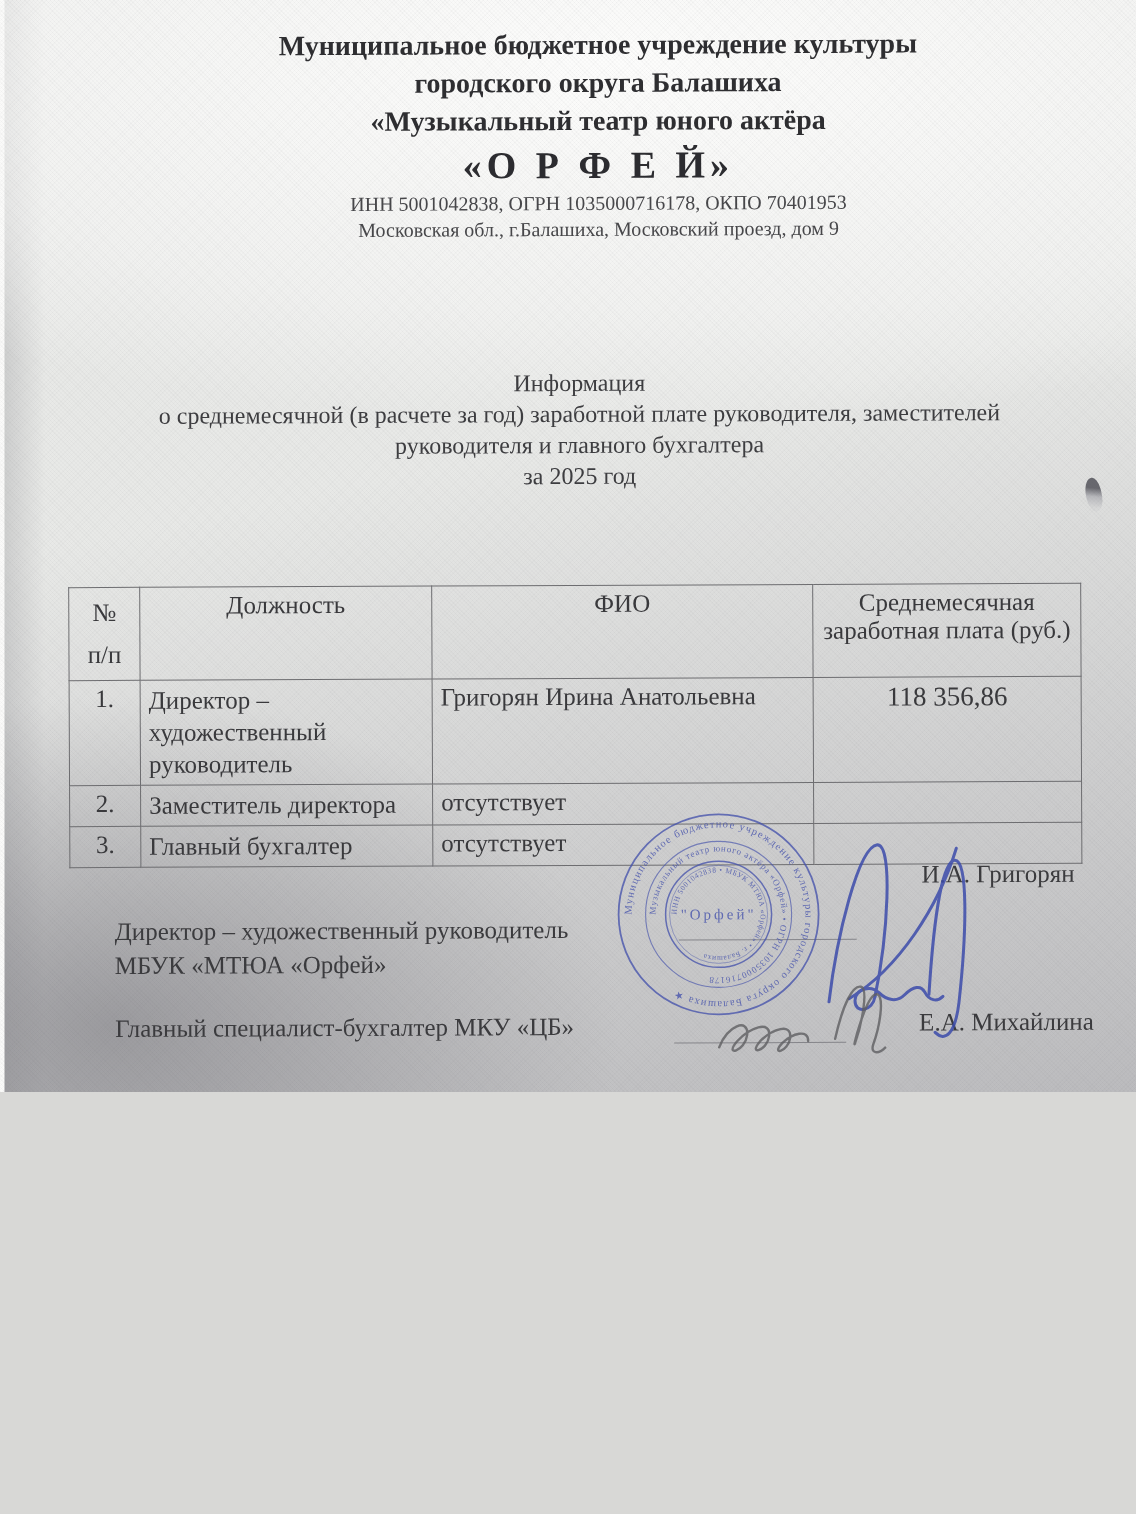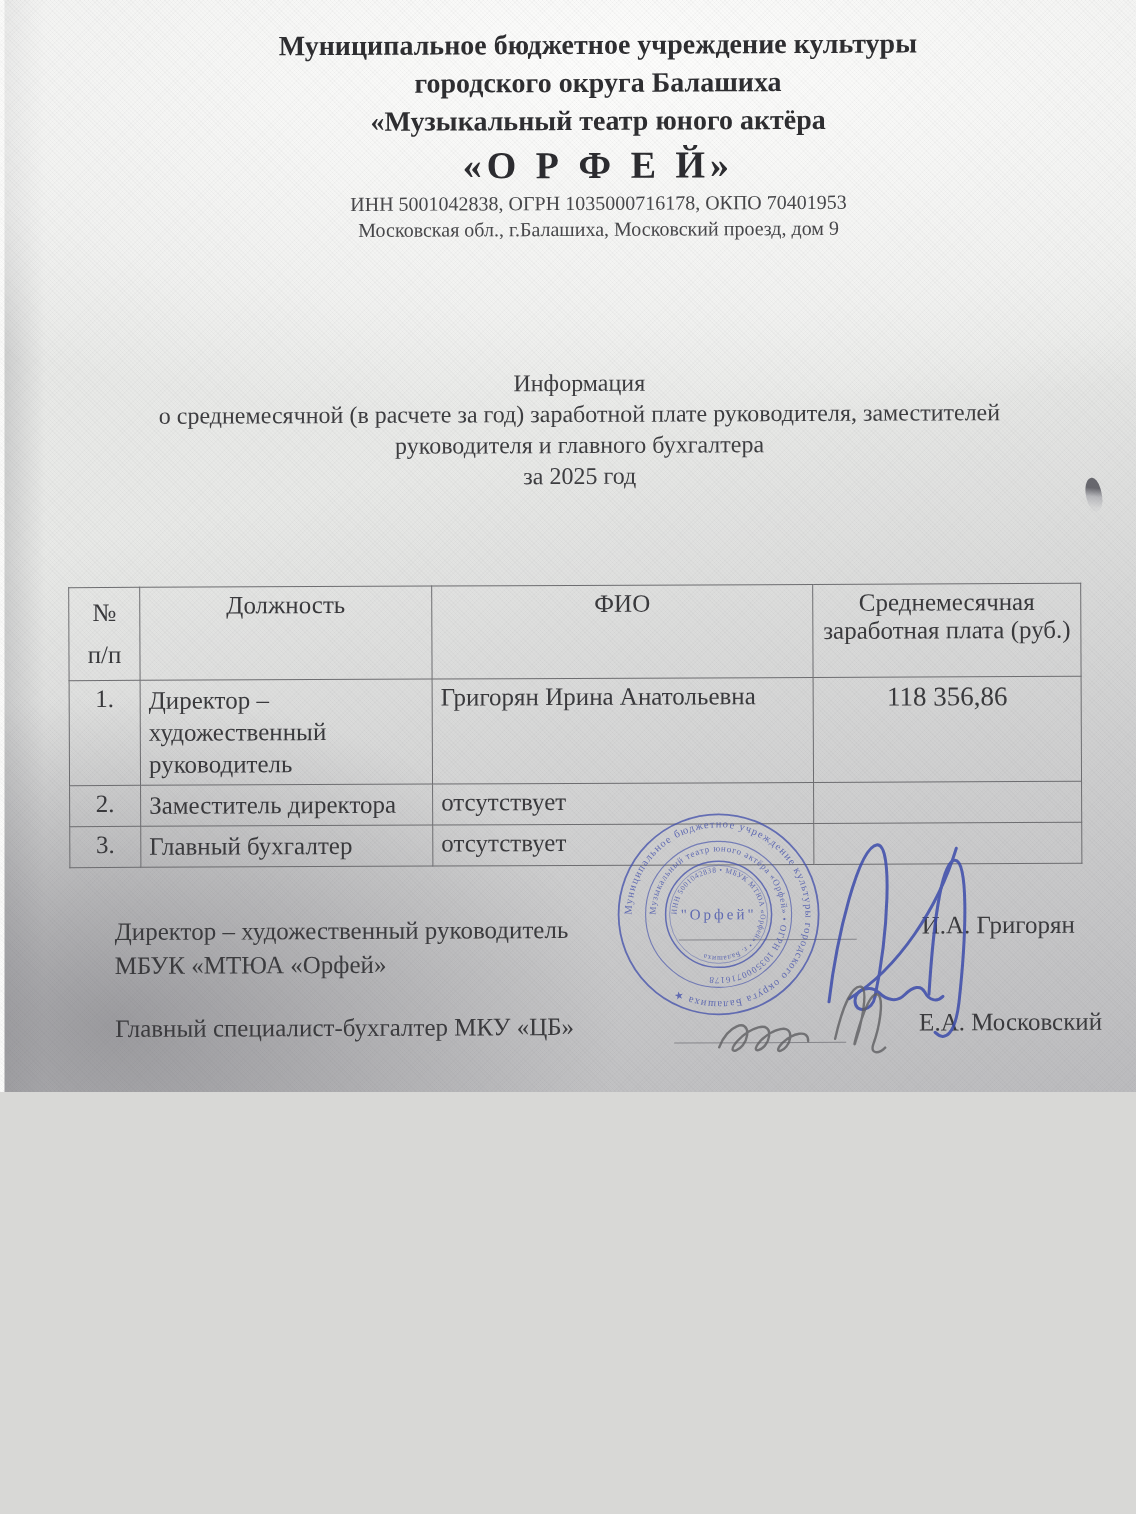--- a/index.html
+++ b/index.html
@@ -120,25 +120,25 @@
         <td class="c-pos">Главный бухгалтер</td>
         <td class="c-fio">отсутствует</td>
         <td class="c-sal"></td>
       </tr>
     </tbody>
       </table>
 
     <div class="sig-text" style="left:113px;top:916px;">Директор – художественный руководитель</div>
     <div class="sig-text" style="left:113px;top:950px;">МБУК «МТЮА «Орфей»</div>
     <div class="sig-line" style="left:677px;top:940px;width:178px;"></div>
-    <div class="sig-text" style="left:920px;top:913px;">И.А. Григорян</div>
+    <div class="sig-text" style="left:920px;top:862px;">И.А. Григорян</div>
 
     <div class="sig-text" style="left:113px;top:1013px;">Главный специалист-бухгалтер  МКУ «ЦБ»</div>
     <div class="sig-line" style="left:672px;top:1043px;width:172px;"></div>
-    <div class="sig-text" style="left:917px;top:1010px;">Е.А. Московский</div>
+    <div class="sig-text" style="left:917px;top:1010px;">Е.А. Михайлина</div>
 
     <svg class="overlay-svg" viewBox="0 0 540 300">
       <g stroke="#4653ac" fill="none" opacity="0.78">
         <circle cx="142" cy="127" r="100" stroke-width="1.8"></circle>
         <circle cx="142" cy="127" r="73" stroke-width="1.1" opacity="0.85"></circle>
         <circle cx="142" cy="127" r="53" stroke-width="1.5"></circle>
         <circle cx="142" cy="127" r="49" stroke-width="0.8" opacity="0.7"></circle>
       </g>
       <defs>
         <path id="ring-outer" d="M 55,127 a 87,87 0 1 1 174,0 a 87,87 0 1 1 -174,0"></path>

